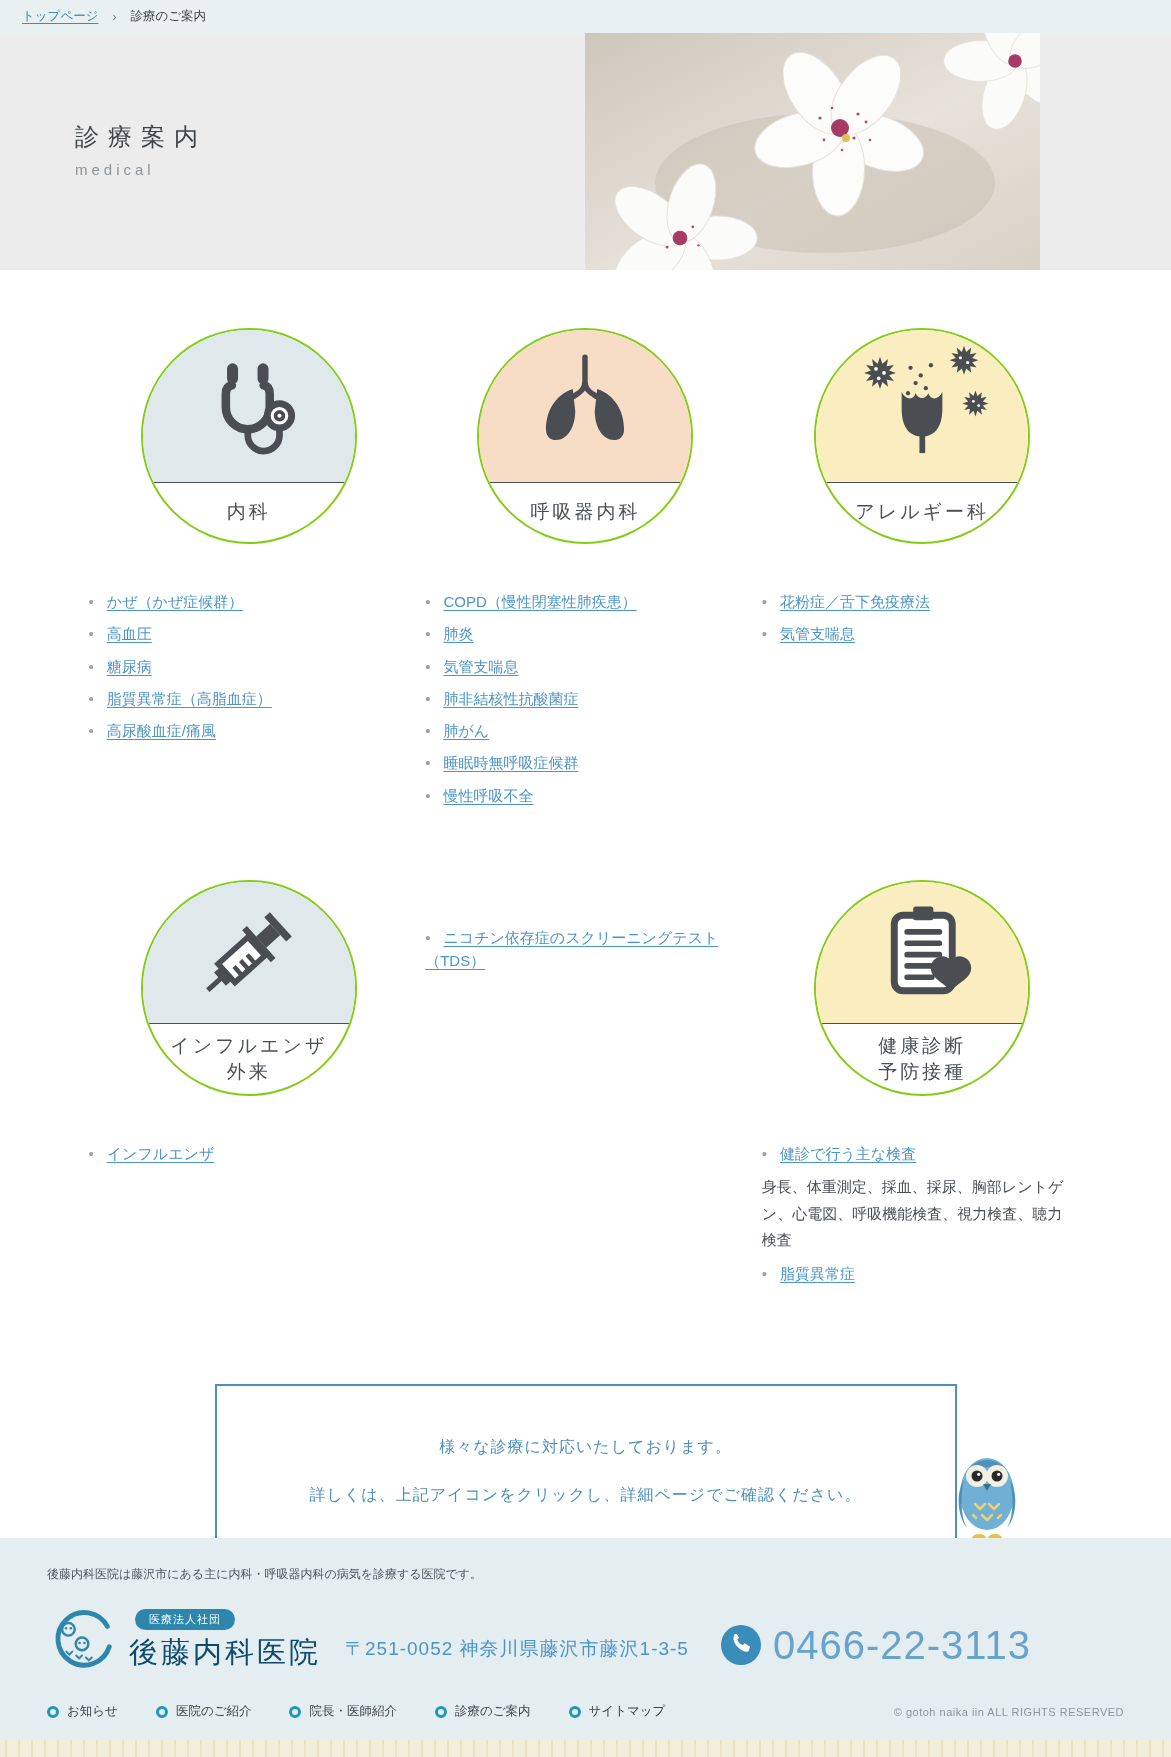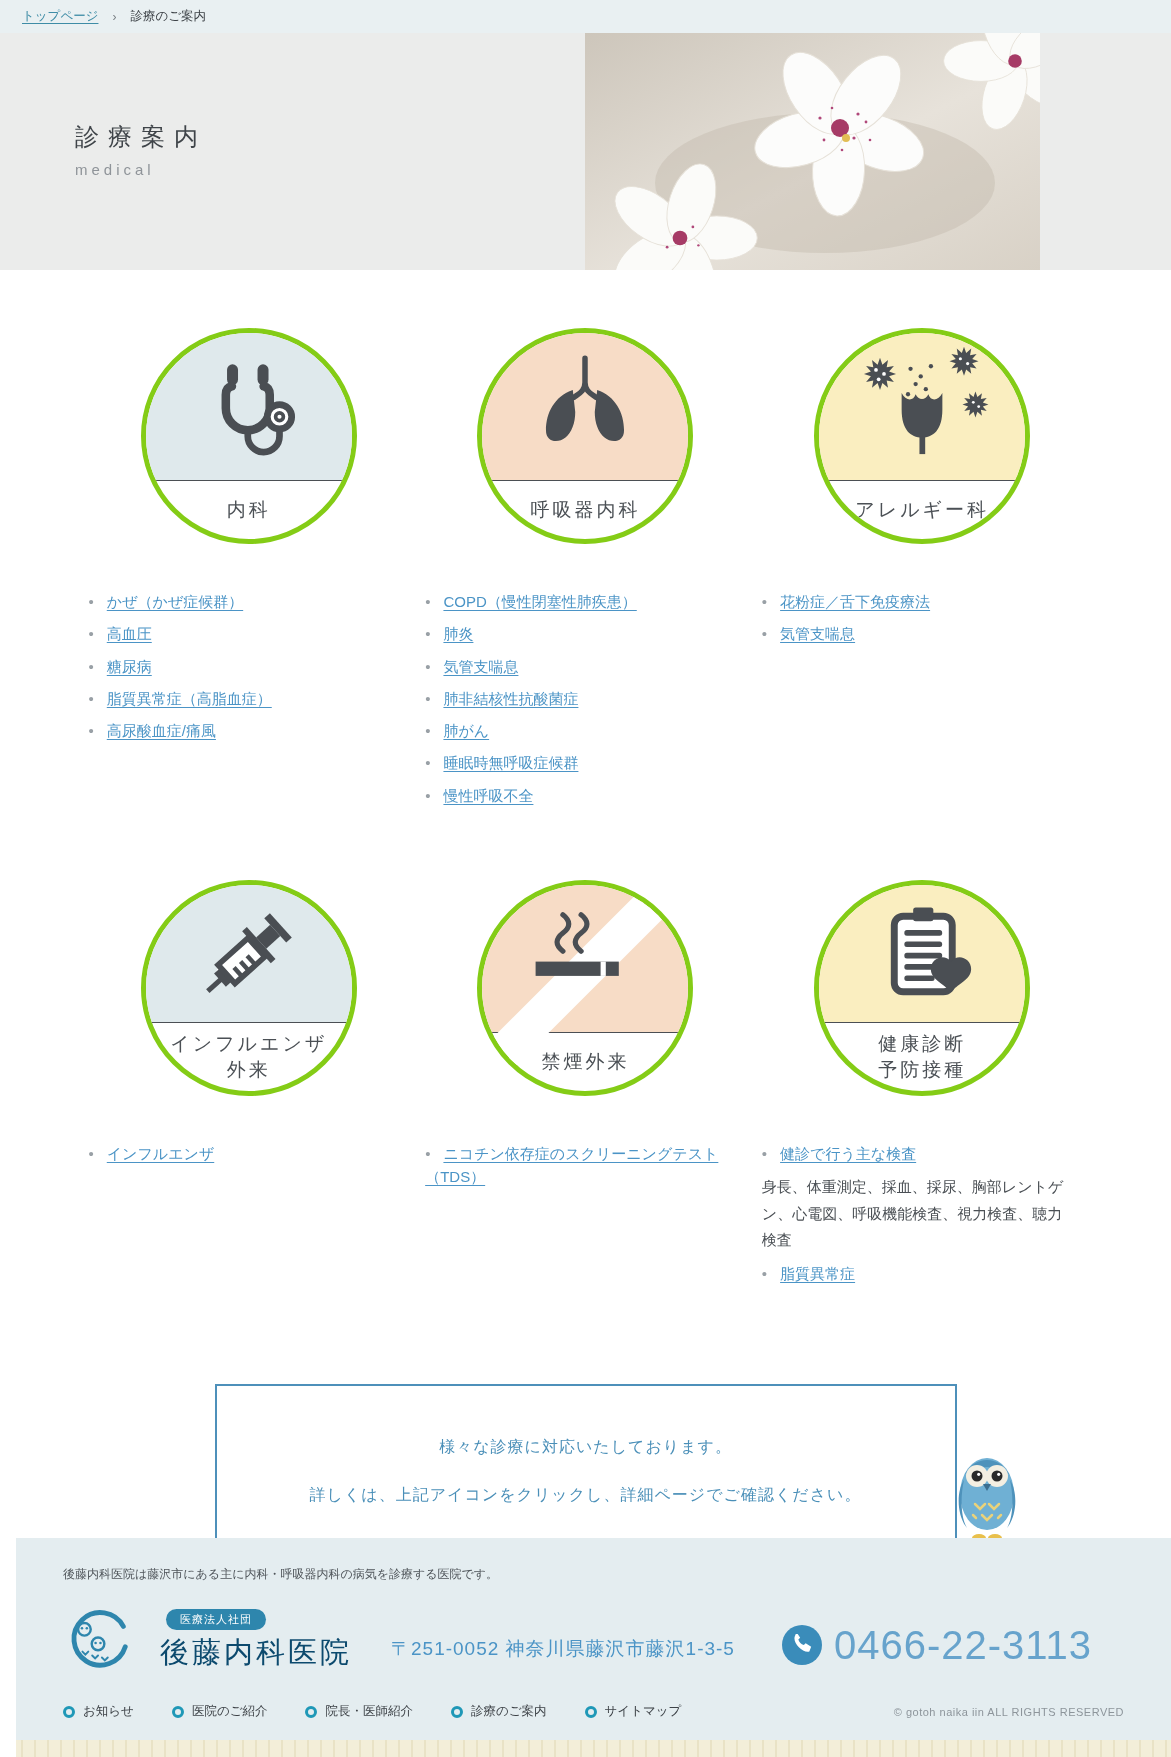--- a/index.html
+++ b/index.html
@@ -22,21 +22,21 @@
   .hero-sub { font-size:15px; color:#8f9499; letter-spacing:4px; margin-top:8px; }
   .hero-photo { position:absolute; left:585px; top:0; width:455px; height:237px; overflow:hidden; }
 
   
   .content { padding-top:58px; }
   .cat-grid { width:1010px; margin:0 auto; display:grid; grid-template-columns:repeat(3,1fr); }
   .col { padding:0 6px; }
   .col:nth-child(-n+3) { height:552px; }
 
   .circle { display:block; width:216px; height:216px; margin:0 auto; position:relative;
-            border:5px solid #84cc16; border-radius:50%; overflow:hidden; background:#fff;
+            border:2px solid #84cc16; border-radius:50%; overflow:hidden; background:#fff;
             text-decoration:none; cursor:pointer; }
   .circle-top { position:absolute; left:0; right:0; top:0; bottom:28%;
                 border-bottom:1px solid #4b4f54; display:flex; align-items:center; justify-content:center; }
   .circle.two .circle-top { bottom:33%; }
   .bg-blue  { background:#dfe9ec; }
   .bg-peach { background:#f7dcc6; }
   .bg-yellow{ background:#faeec0; }
   .circle-label { position:absolute; left:0; right:0; top:72%; bottom:0;
                   display:flex; align-items:center; justify-content:center; text-align:center;
                   color:#4b5055; font-size:19px; letter-spacing:3px; line-height:1.35; white-space:pre-line; }
@@ -53,23 +53,23 @@
 
   
   .notice-box { width:742px; margin:90px auto 0; border:2px solid #4e90ba; text-align:center;
                 padding:28px 10px 32px; color:#4a8fb8; font-size:16px; letter-spacing:1px; }
   .notice-box p { margin:19px 0; line-height:1.8; }
 
   
   .owl { position:absolute; right:152px; top:1444px; }
 
   
-  .site-footer { position:absolute; left:16px; right:0; bottom:0; background:#e4edf0; padding:28px 47px 0; }
+  .site-footer { position:absolute; left:0; right:0; bottom:0; background:#e4edf0; padding:28px 47px 0; }
   .f-desc { font-size:12px; color:#4e5459; margin-bottom:20px; }
-  .f-main { display:flex; align-items:center;gap:15px; }
+  .f-main { display:flex; align-items:center; }
   .name-block { margin-left:10px; }
   .badge { display:inline-block; background:#2e86ad; color:#fff; font-size:11px;
            padding:3px 14px; border-radius:11px; letter-spacing:1px; margin-left:6px; }
   .clinic-name { font-size:29px; color:#0c4a6e; letter-spacing:3px; margin-top:3px; }
   .address { font-size:19px; color:#4b94c6; margin-left:24px; letter-spacing:1px; padding-top:16px; }
   .phone-wrap { display:flex; align-items:center; margin-left:32px; padding-top:8px; cursor:pointer; }
   .phone-icon { width:40px; height:40px; border-radius:50%; background:#3a8cba;
                 display:flex; align-items:center; justify-content:center; flex:none; }
   .phone-number { font-size:40px; color:#67a3cc; margin-left:12px; letter-spacing:1px; }
   .f-nav { display:flex; align-items:center; margin-top:24px; padding-bottom:20px;justify-content:center; }
@@ -262,32 +262,20 @@
           </span>
           <span class="circle-label">インフルエンザ
 外来</span>
         </a>
         <ul class="links">
           <li><a class="link">インフルエンザ</a></li>
         </ul>
       </div>
 
       <div class="col">
-        <a class="circle">
-          <span class="circle-top bg-peach">
-            <div class="stripe"></div>
-            <svg width="130" height="130" viewBox="0 0 100 100" style="position:relative">
-              <path d="M33 16 q9 7 0 14 q-9 7 0 14" fill="none" stroke="#4a4e53" stroke-width="4" stroke-linecap="round"></path>
-              <path d="M47 16 q9 7 0 14 q-9 7 0 14" fill="none" stroke="#4a4e53" stroke-width="4" stroke-linecap="round"></path>
-              <rect x="12" y="52" width="64" height="11" fill="#4a4e53"></rect>
-              <rect x="62" y="52" width="4" height="11" fill="#fff"></rect>
-            </svg>
-          </span>
-          <span class="circle-label">禁煙外来</span>
-        </a>
         <ul class="links">
           <li><a class="link">ニコチン依存症のスクリーニングテスト（TDS）</a></li>
         </ul>
       </div>
 
       <div class="col">
         <a class="circle two">
           <span class="circle-top bg-yellow">
             <svg width="126" height="126" viewBox="0 0 100 100">
               <rect x="28" y="20" width="46" height="60" rx="7" fill="#fff" stroke="#4a4e53" stroke-width="5.5"></rect>

